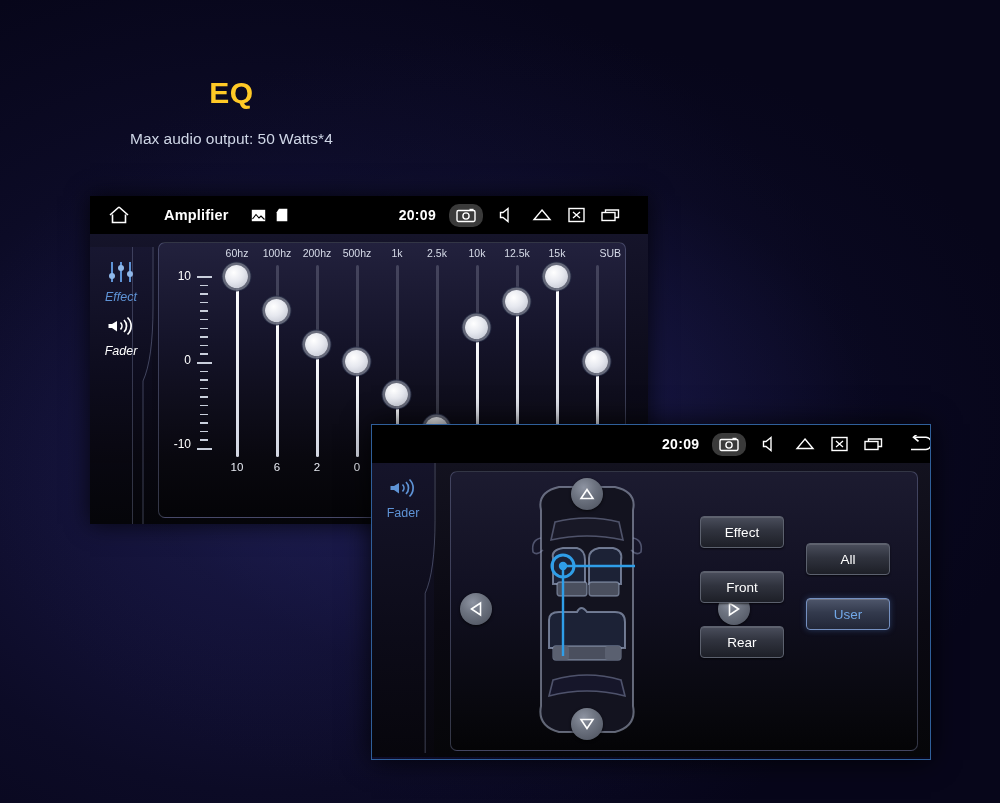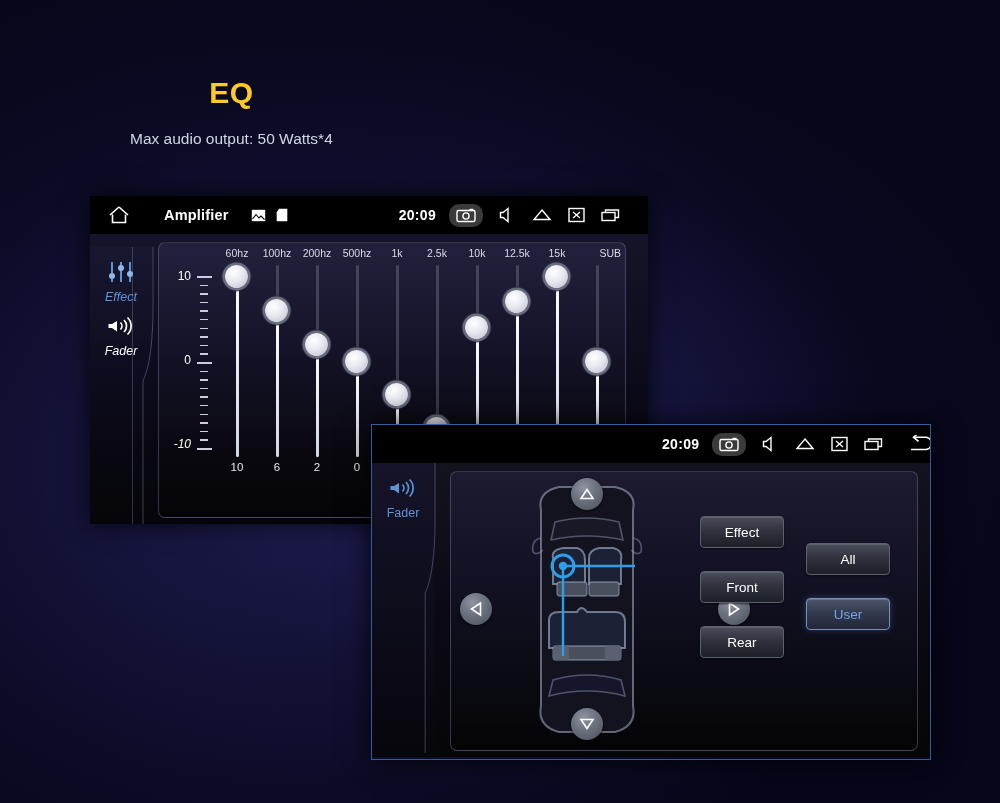--- a/index.html
+++ b/index.html
@@ -210,21 +210,21 @@
             <div class="band" style="left: 214px;">1k</div>
             <div class="band" style="left: 254px;">2.5k</div>
             <div class="band" style="left: 294px;">10k</div>
             <div class="band" style="left: 334px;">12.5k</div>
             <div class="band" style="left: 374px;">15k</div>
             <div class="band" style="left: 414px; text-align: right;">SUB</div>
           </div>
         <div class="scale" id="scale">
             <div class="sv" style="top: 0px;">10</div>
             <div class="sv" style="top: 84px;">0</div>
-            <div class="sv" style="top: 168px; font-style: italic;">-10</div>
+            <div class="sv" style="top: 168px;">-10</div>
             <div class="tk" style="top: 7px; width: 15px; height: 2px; left: 30px;"></div>
             <div class="tk" style="top: 15.6px; width: 8px; height: 1.4px; left: 33px;"></div>
             <div class="tk" style="top: 24.2px; width: 8px; height: 1.4px; left: 33px;"></div>
             <div class="tk" style="top: 32.8px; width: 8px; height: 1.4px; left: 33px;"></div>
             <div class="tk" style="top: 41.4px; width: 8px; height: 1.4px; left: 33px;"></div>
             <div class="tk" style="top: 50px; width: 8px; height: 1.4px; left: 33px;"></div>
             <div class="tk" style="top: 58.6px; width: 8px; height: 1.4px; left: 33px;"></div>
             <div class="tk" style="top: 67.2px; width: 8px; height: 1.4px; left: 33px;"></div>
             <div class="tk" style="top: 75.8px; width: 8px; height: 1.4px; left: 33px;"></div>
             <div class="tk" style="top: 84.4px; width: 8px; height: 1.4px; left: 33px;"></div>

